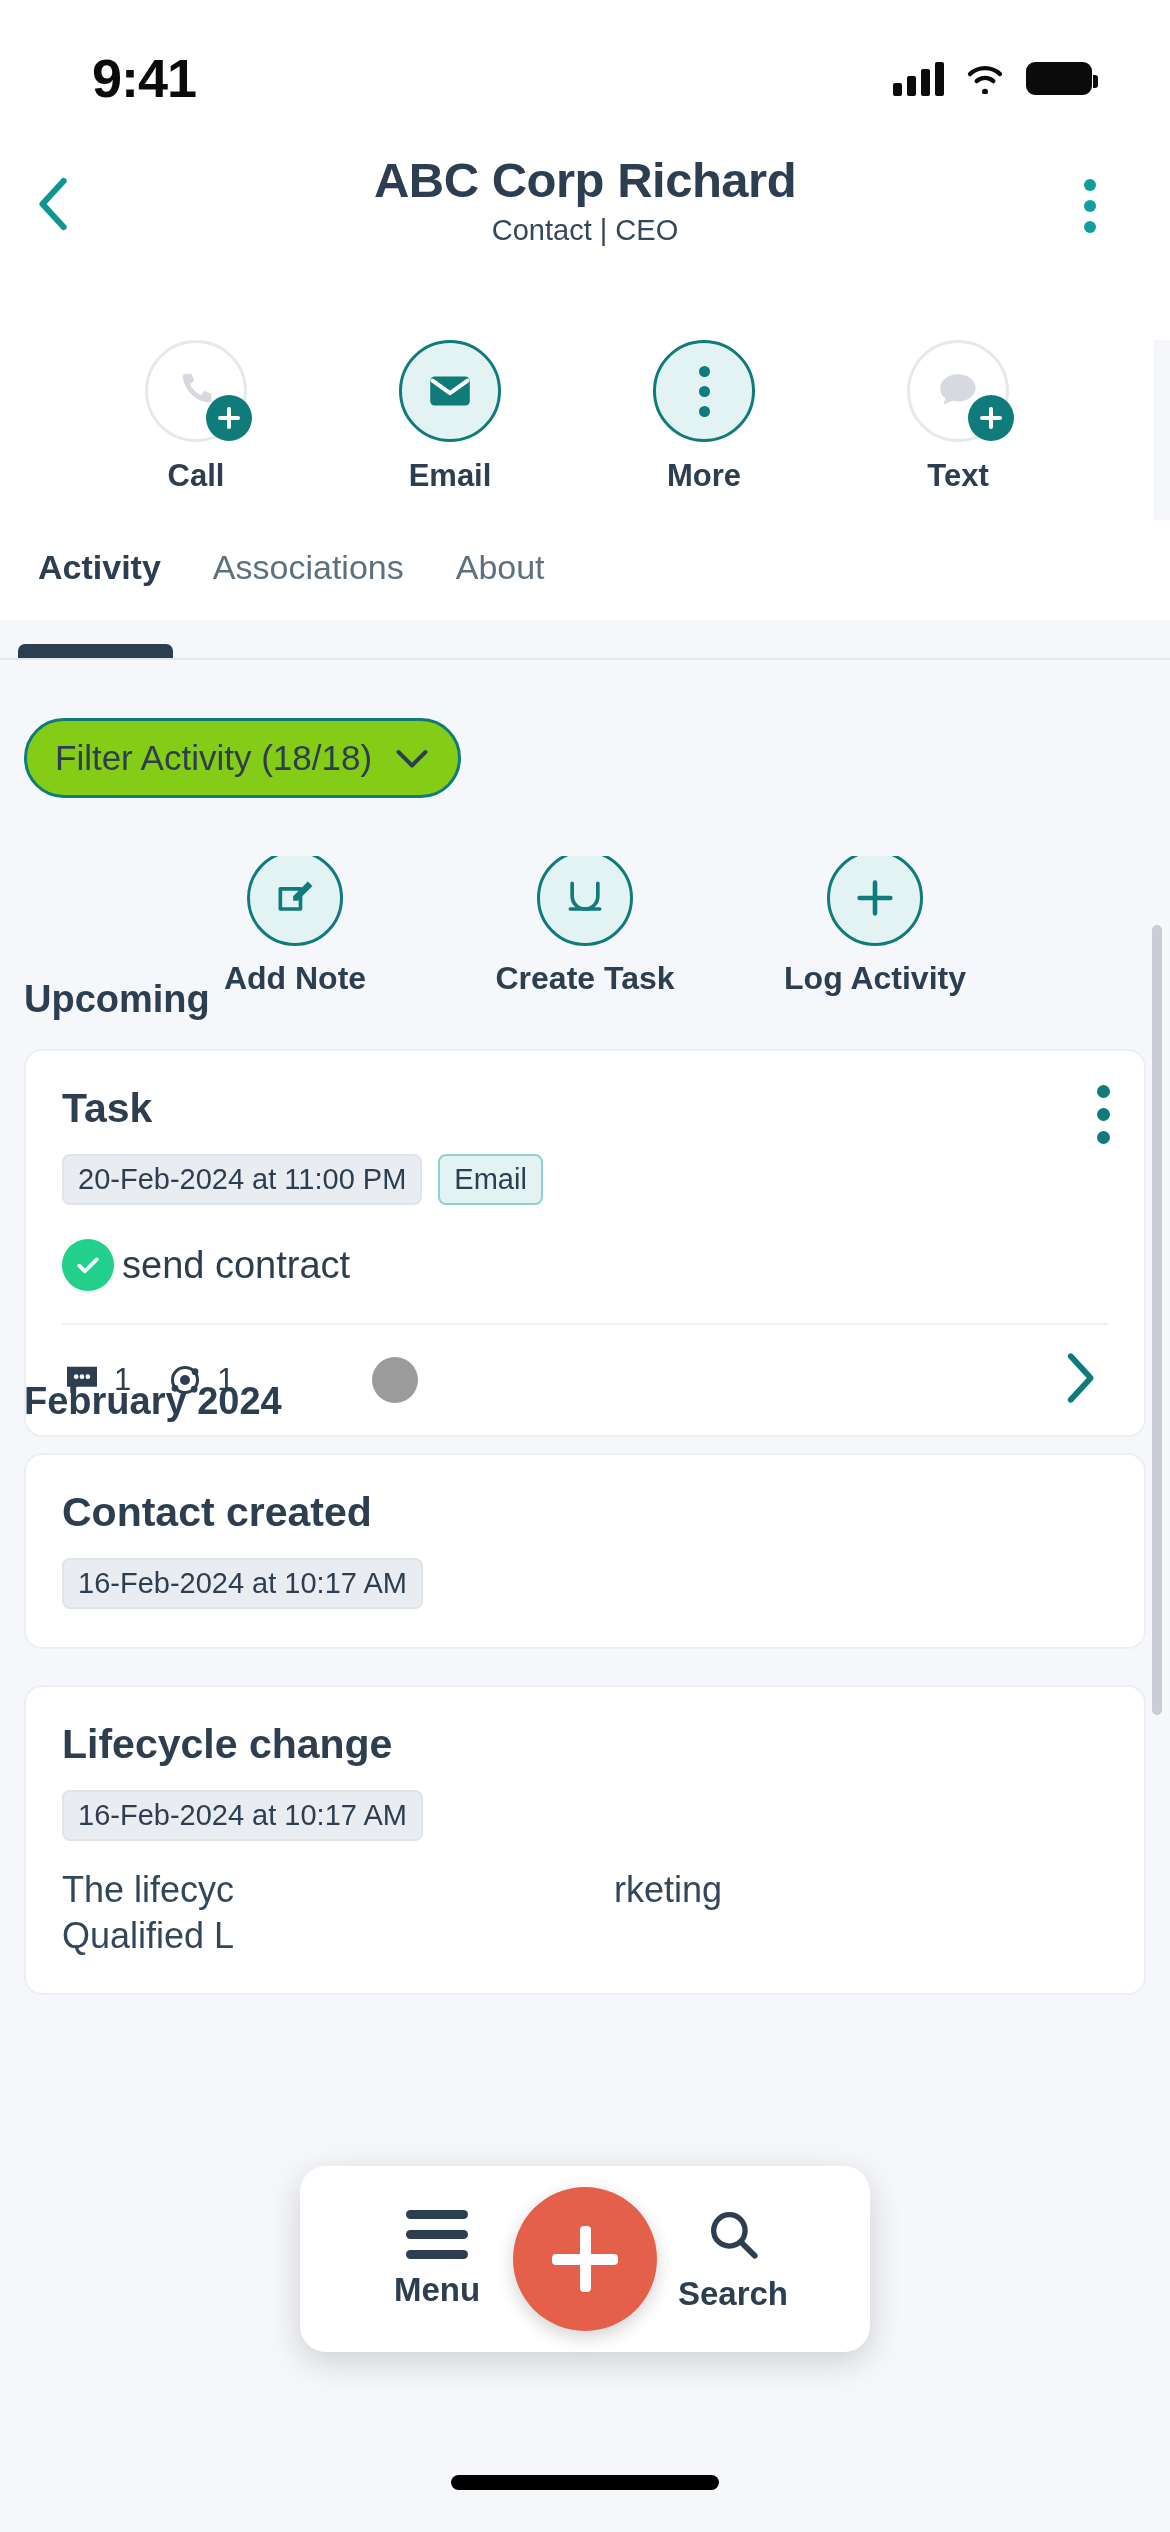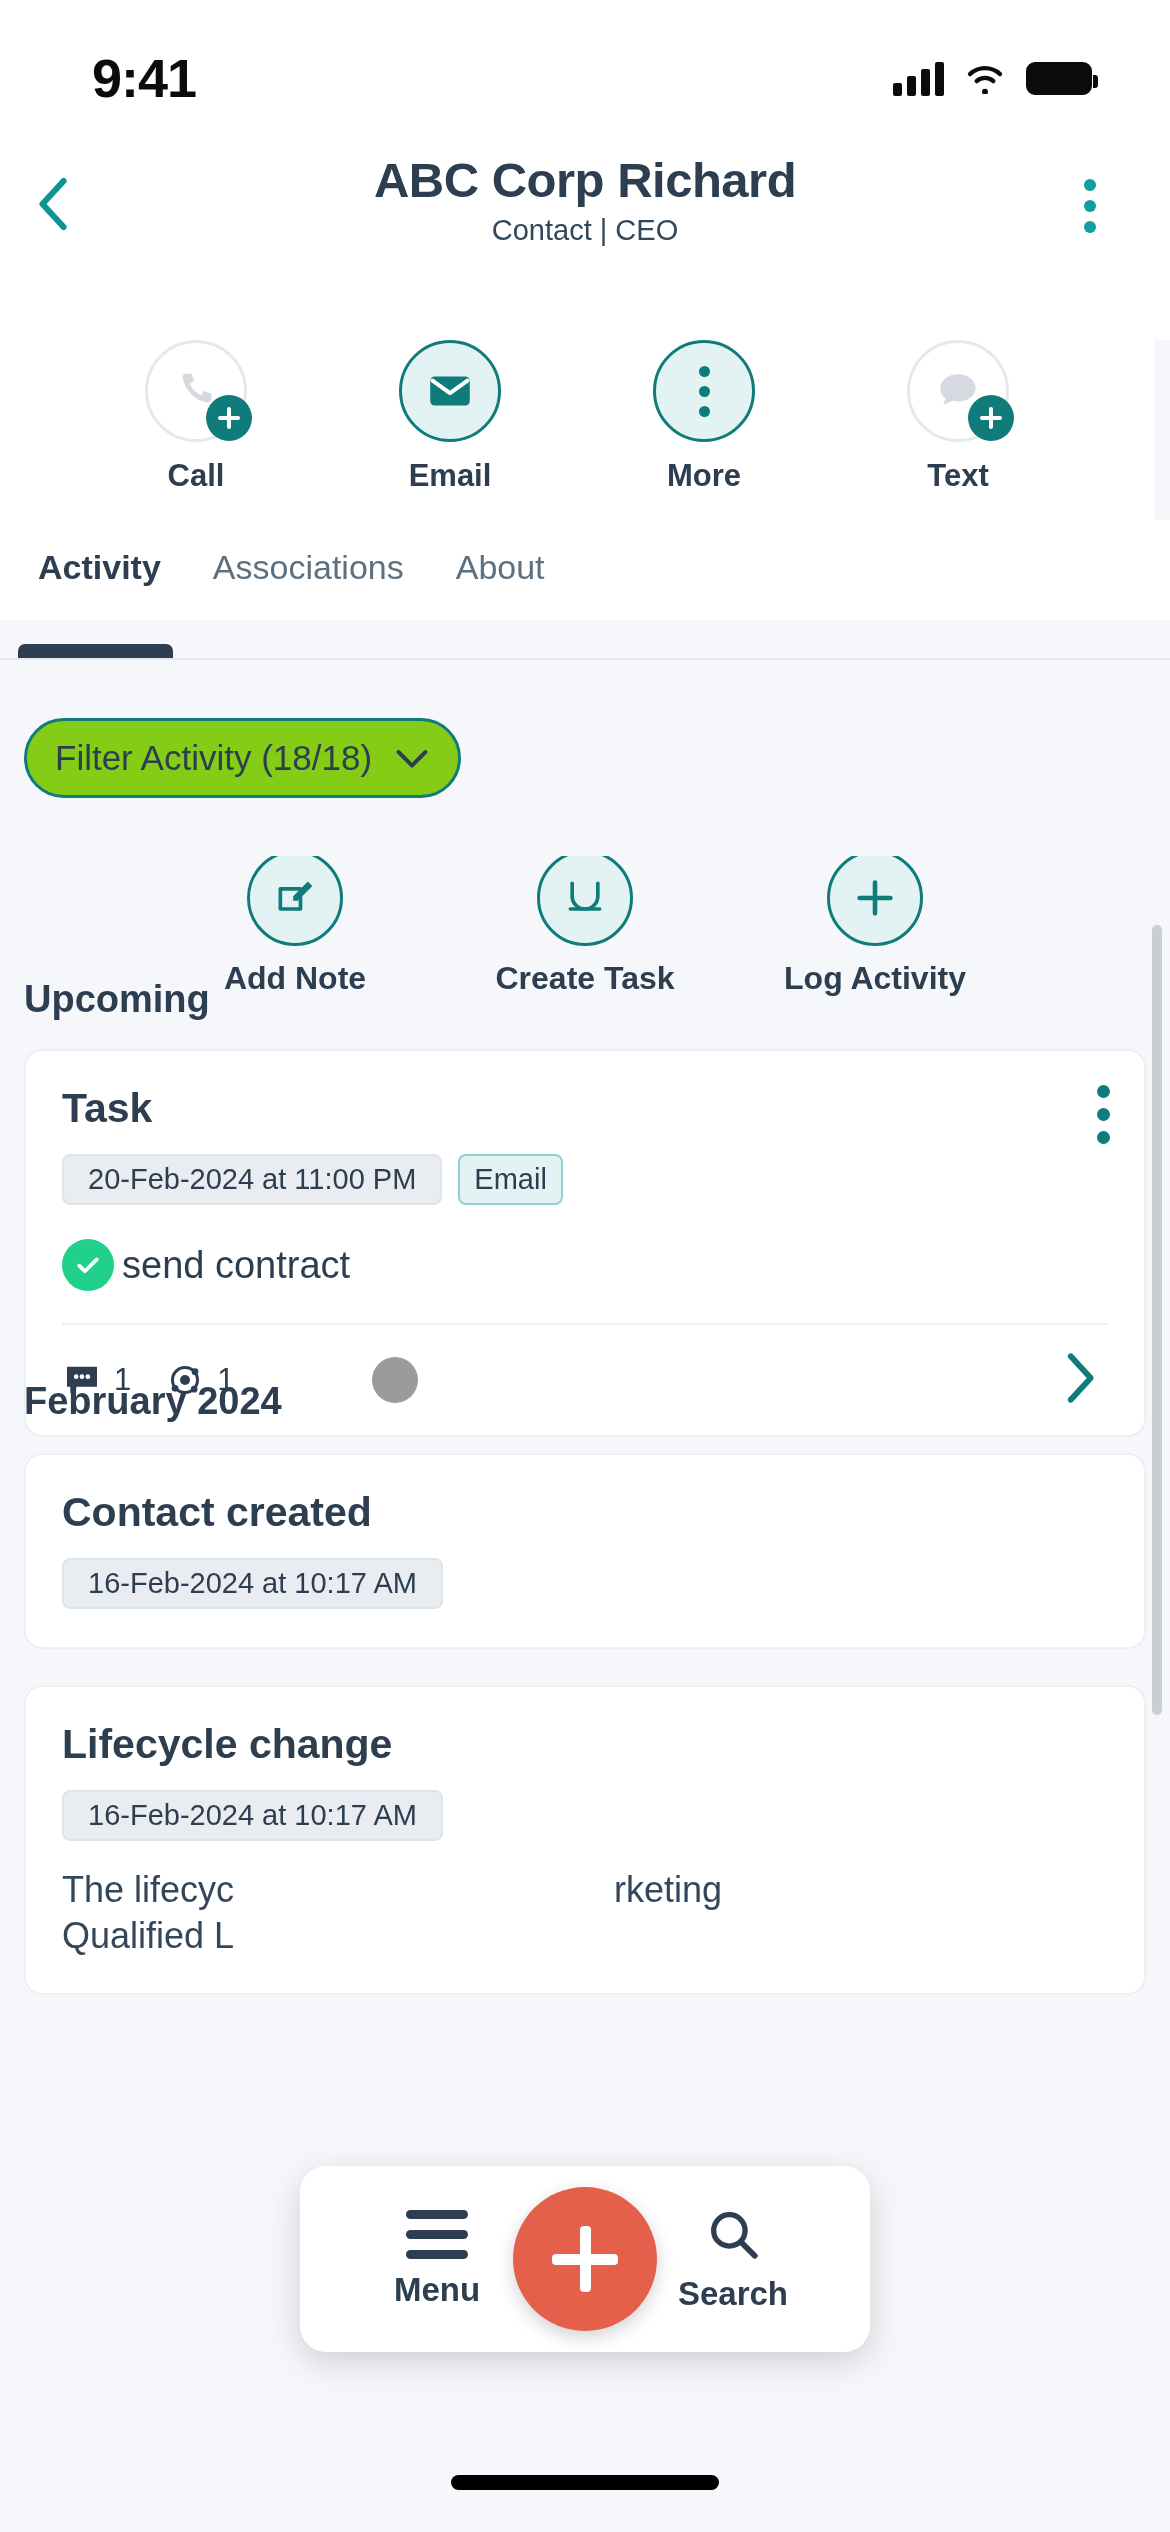--- a/index.html
+++ b/index.html
@@ -133,21 +133,21 @@
   }
   .card-title { font-size: 41px; font-weight: 700; color: #2d3e50; }
   .kebab-card {
     position: absolute; right: 34px; top: 34px;
     display: flex; flex-direction: column; gap: 10px; align-items: center;
   }
   .kebab-card span { width: 13px; height: 13px; border-radius: 50%; background: #0f7b7b; }
   .meta-row { display: flex; align-items: center; gap: 16px; margin-top: 22px; }
   .pill-date {
     font-size: 29px; color: #2d3e50; background: #e9edf2;
-    border: 2px solid #dfe4ea; border-radius: 8px; padding: 7px 24px;
+    border: 2px solid #dfe4ea; border-radius: 8px; padding: 7px 14px;
   }
   .pill-type {
     font-size: 29px; color: #2d3e50; background: #e3f2f2;
     border: 2px solid #8fd0d0; border-radius: 8px; padding: 7px 14px;
   }
   .task-line { display: flex; align-items: center; gap: 8px; margin-top: 34px; }
   .check-circle {
     width: 52px; height: 52px; border-radius: 50%; background: #21d08a;
     display: flex; align-items: center; justify-content: center; flex: 0 0 auto;
   }

